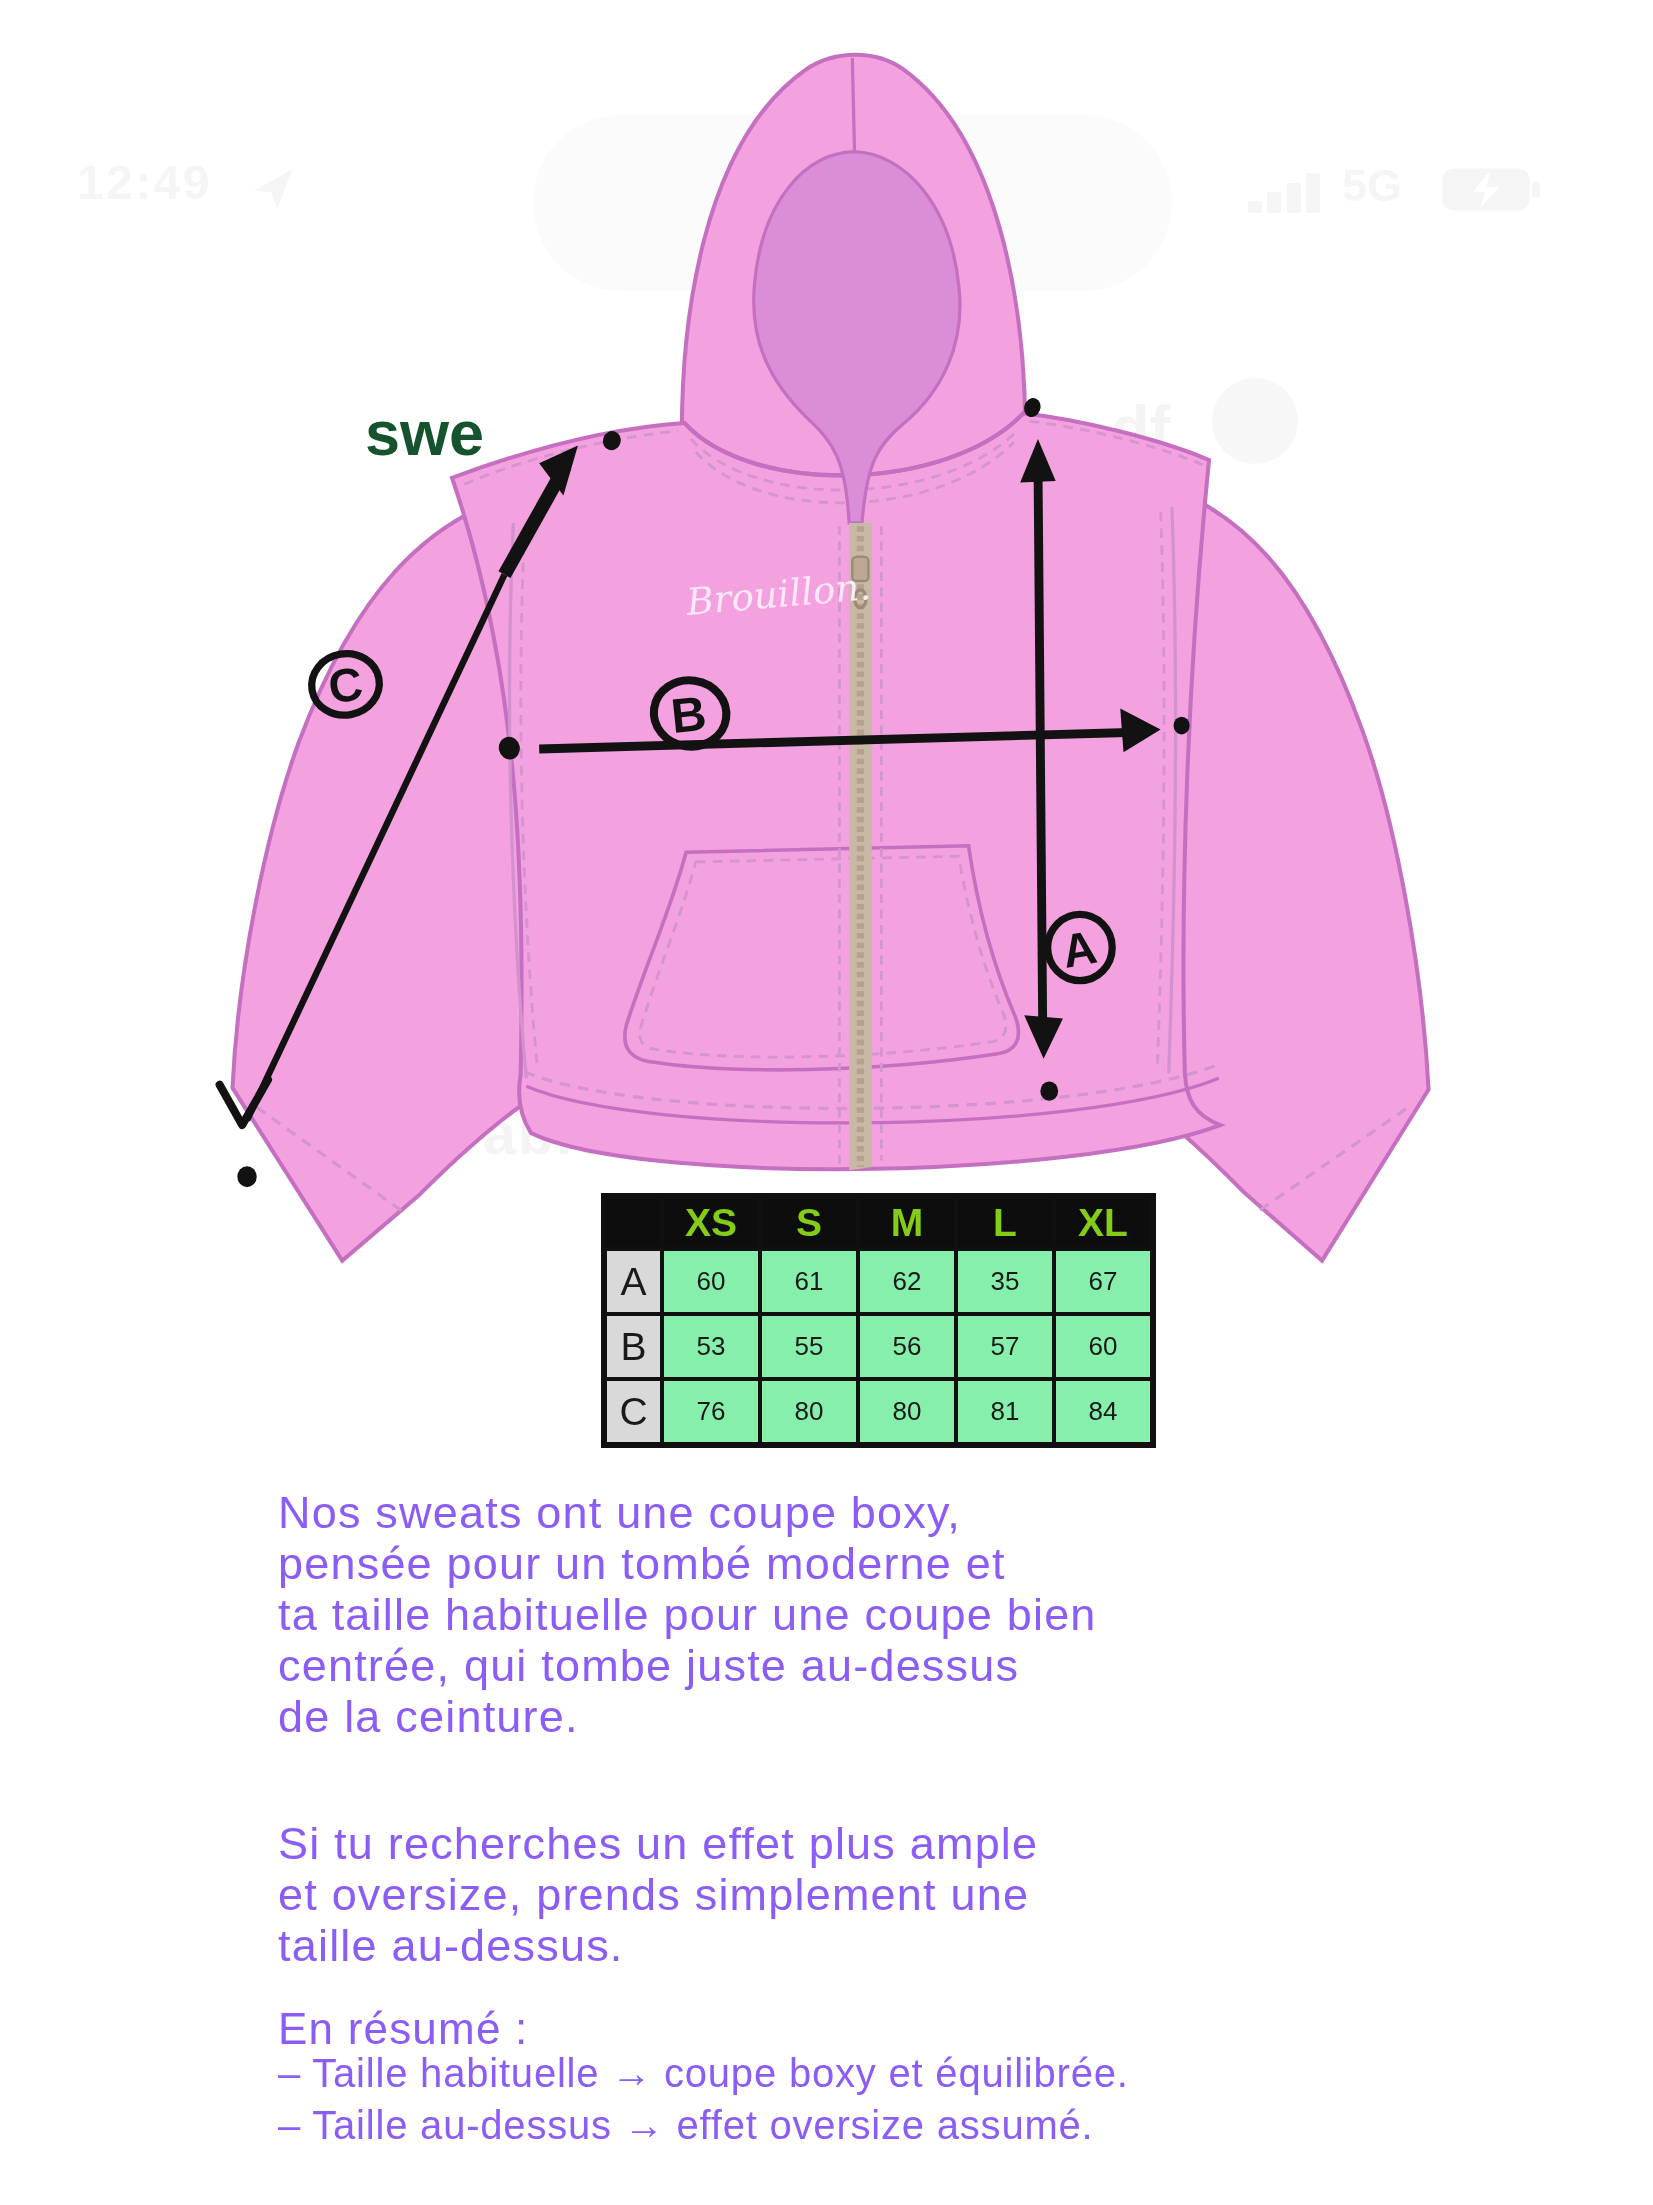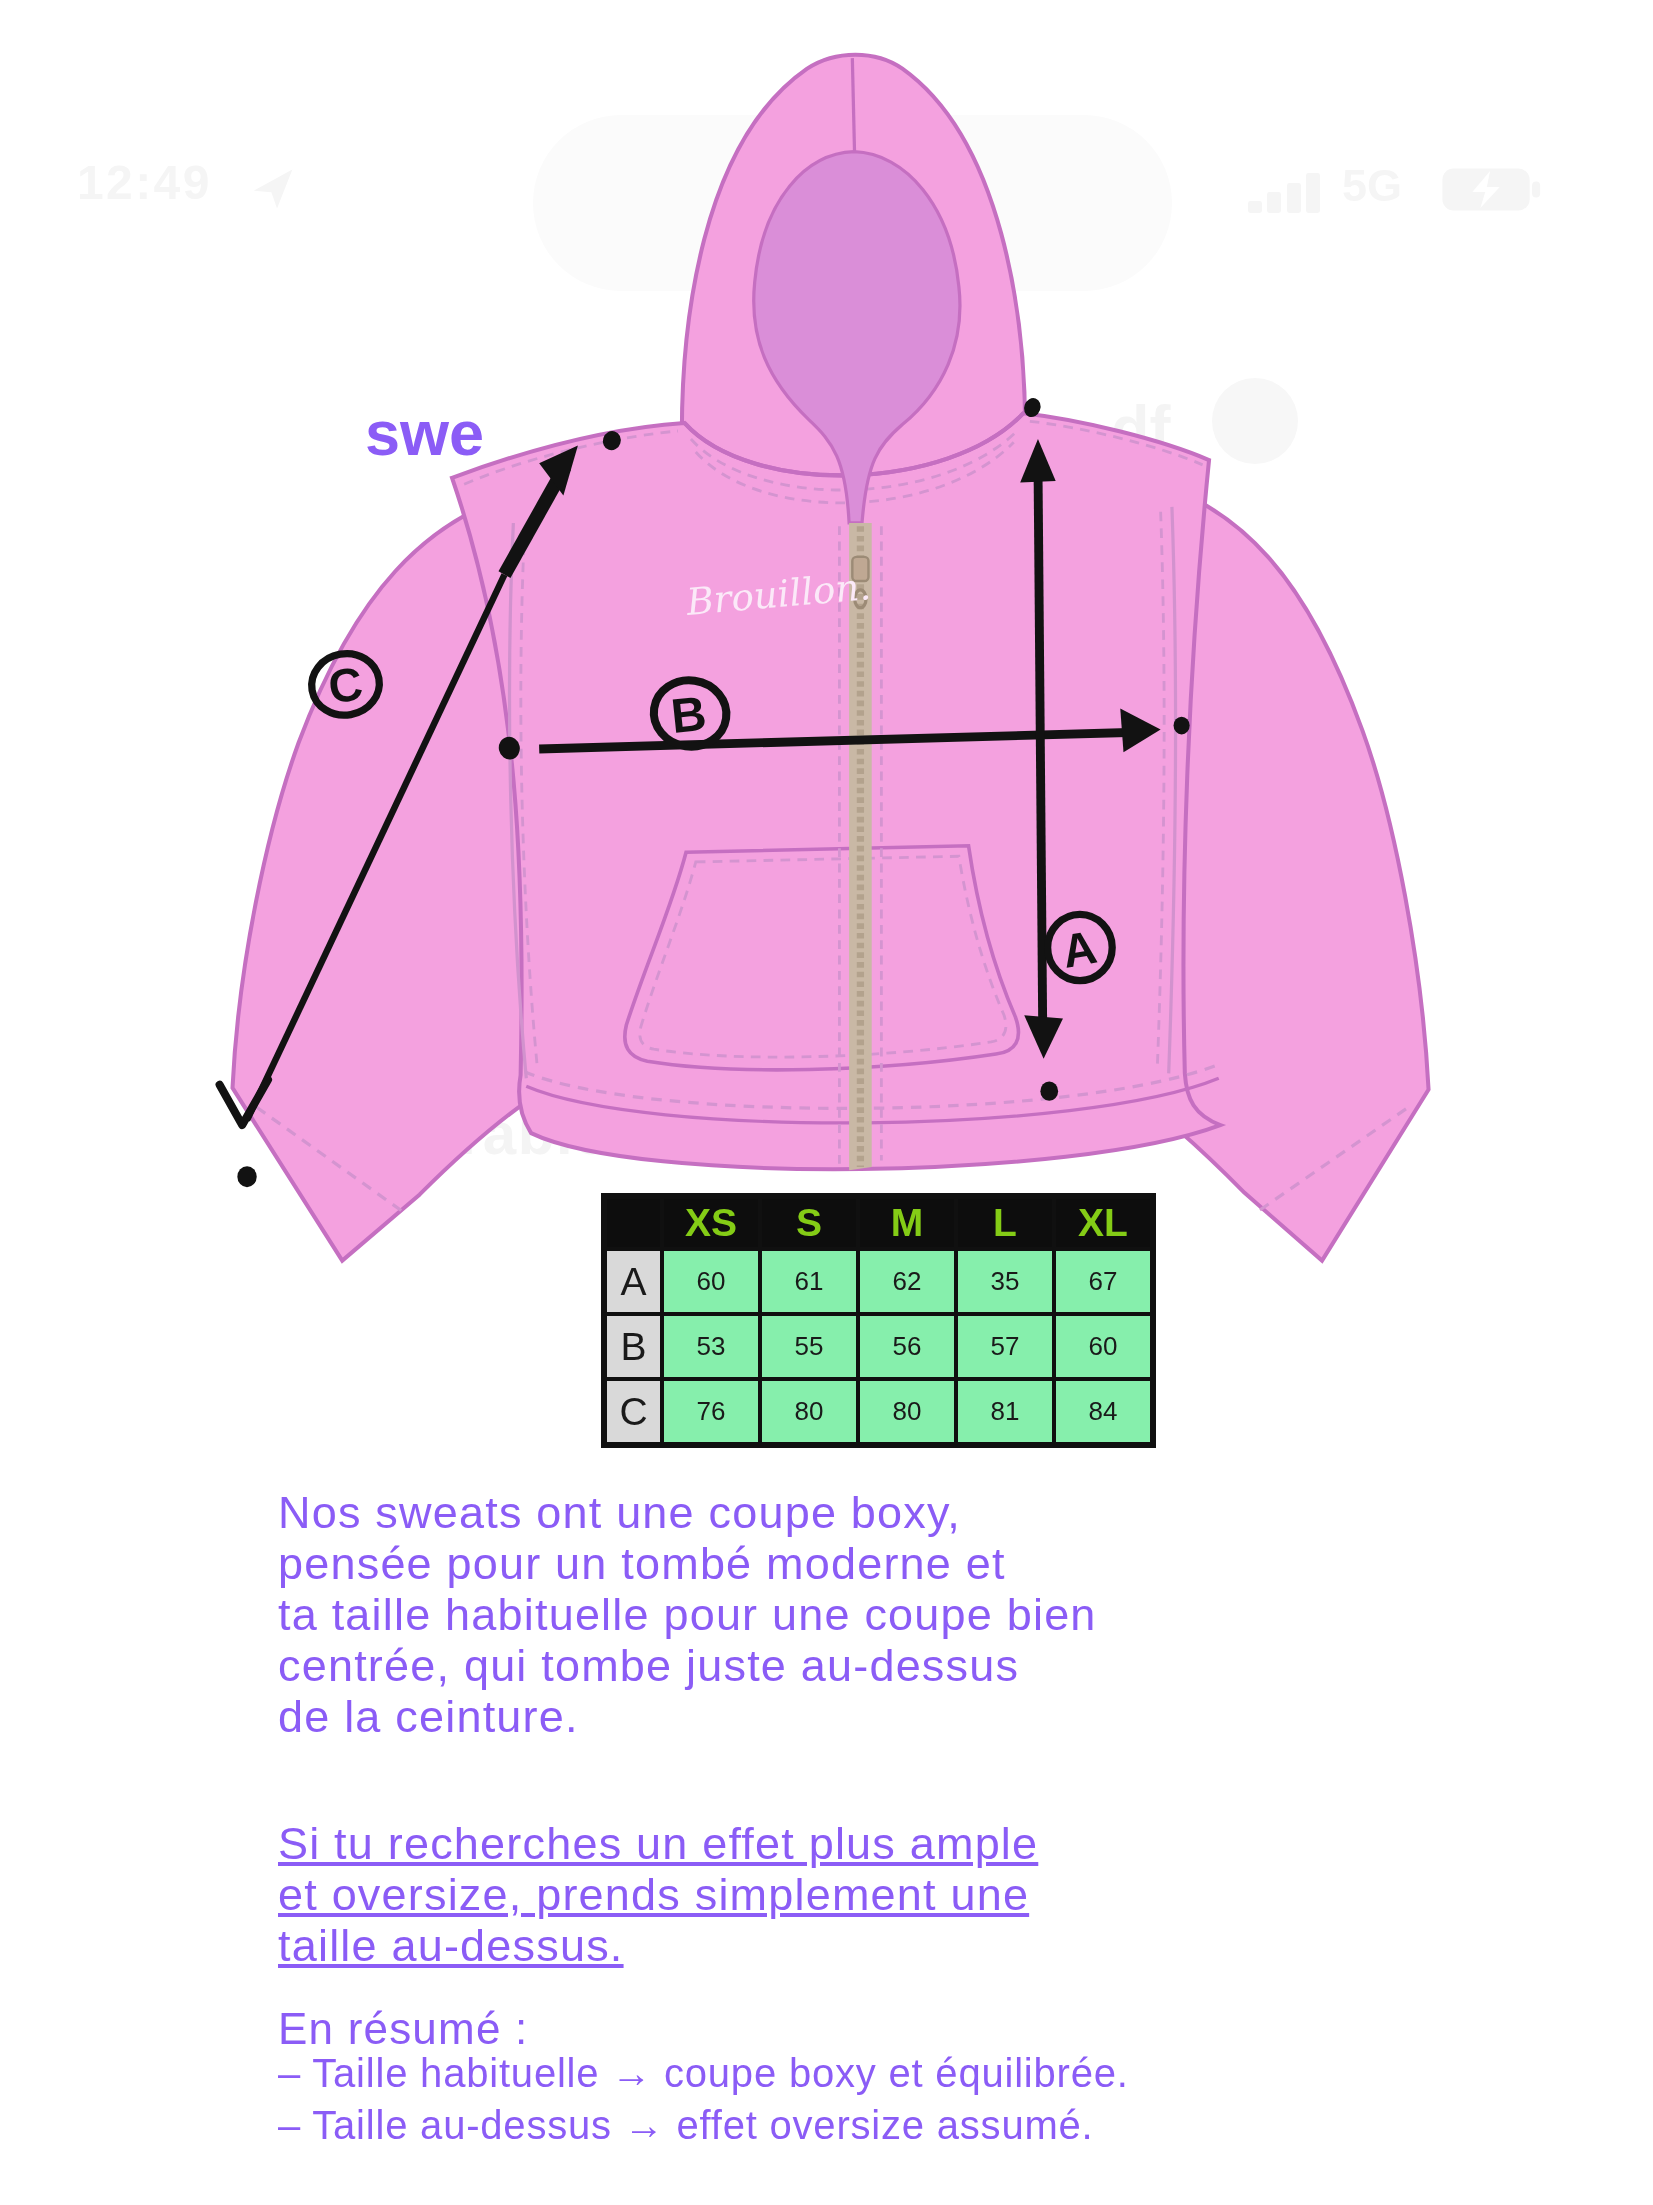--- a/index.html
+++ b/index.html
@@ -6,21 +6,21 @@
   #screen{
     position:relative;width:1653px;height:2205px;background:#ffffff;
     overflow:hidden;font-family:"Liberation Sans",sans-serif;
   }
   
   .ghost{position:absolute;color:#f4f4f4;font-weight:bold;}
   .ghost-time{left:77px;top:155px;font-size:48px;letter-spacing:2.4px;color:#f5f5f5;}
   .ghost-5g{left:1342px;top:160px;font-size:45px;color:#f5f5f5;}
   .ghost-blob{position:absolute;left:533px;top:115px;width:639px;height:176px;background:#fbfbfb;border-radius:90px;}
   .ghost-avatar{position:absolute;left:1212px;top:378px;width:86px;height:86px;background:#f7f7f7;border-radius:50%;}
-  .ghost-wm-left{left:365px;top:397px;font-size:63px;color:#8b5cf6;}
+  .ghost-wm-left{left:365px;top:397px;font-size:63px;color:#14532d;}
   .ghost-wm-right{left:1111px;top:392px;font-size:63px;color:#f4f4f4;}
   .ghost-caption{left:449px;top:1099px;font-size:60px;letter-spacing:1.6px;color:#f4f4f4;white-space:nowrap;}
   .bars{position:absolute;left:1248px;top:173px;width:77px;height:40px;}
   .bars span{position:absolute;bottom:0;width:13.7px;background:#f5f5f5;border-radius:2.4px;}
   .bars .b1{left:0;height:12px;}.bars .b2{left:19.4px;height:21px;}
   .bars .b3{left:39px;height:30px;}.bars .b4{left:58px;height:40px;}
   .battery{position:absolute;left:1440px;top:166px;width:105px;height:47px;}
   
   #hoodie-svg{position:absolute;left:0;top:0;z-index:2;}
   
@@ -31,21 +31,21 @@
   }
   .size-table th,.size-table td{border:4px solid #101010;text-align:center;padding:0;}
   .size-table th{background:#0d0d0d;color:#84cc16;font-size:39px;font-weight:bold;height:48px;width:94px;}
   .size-table th.corner{width:53px;}
   .size-table td{height:61px;font-size:26px;color:#1a1a1a;background:#86efac;}
   .size-table td.rowlab{background:#d9d9d9;font-size:39px;}
   
   .para{position:absolute;left:278px;z-index:3;color:#8b5cf6;}
   .para .line{display:block;white-space:nowrap;}
   .p1{top:1487px;font-size:45px;line-height:51px;letter-spacing:1.2px;}
-  .p2{top:1818px;font-size:45px;line-height:51px;letter-spacing:1.2px;text-decoration:underline;}
+  .p2{top:1818px;font-size:45px;line-height:51px;letter-spacing:1.2px;}
   .summary-title{top:1994px;font-size:44px;letter-spacing:1.2px;margin-top:10px;}
   .bullets{top:2047px;font-size:40px;line-height:52px;letter-spacing:0.8px;}
 </style>
 </head>
 <body>
 
 <div id="screen">
 
   <div class="ghost-blob"></div>
   <div class="ghost-avatar"></div>

